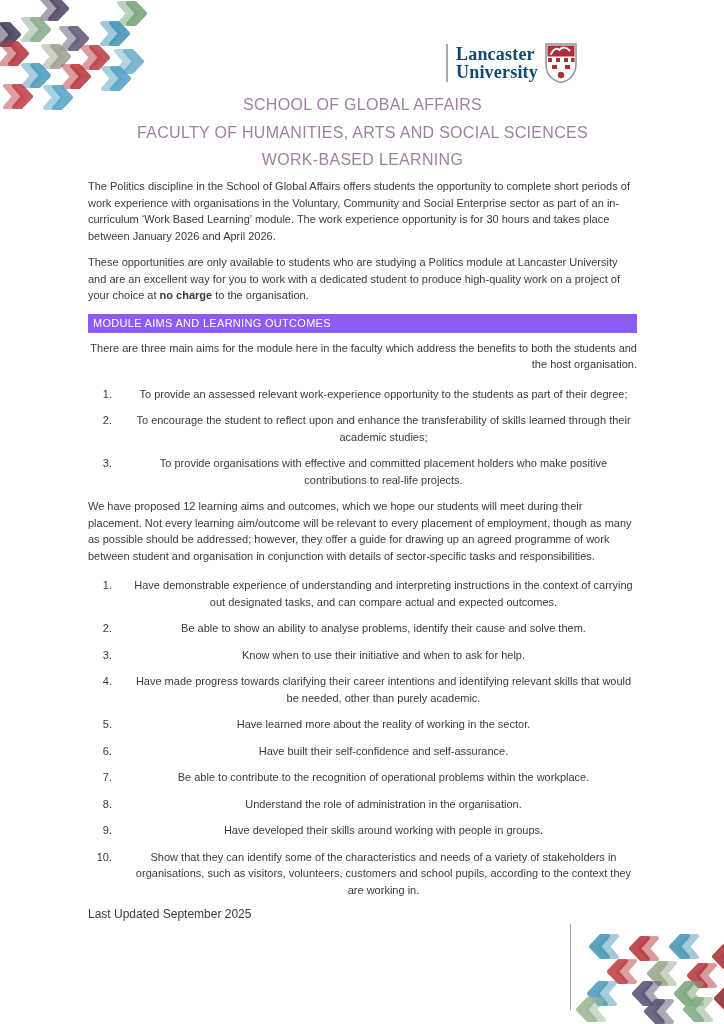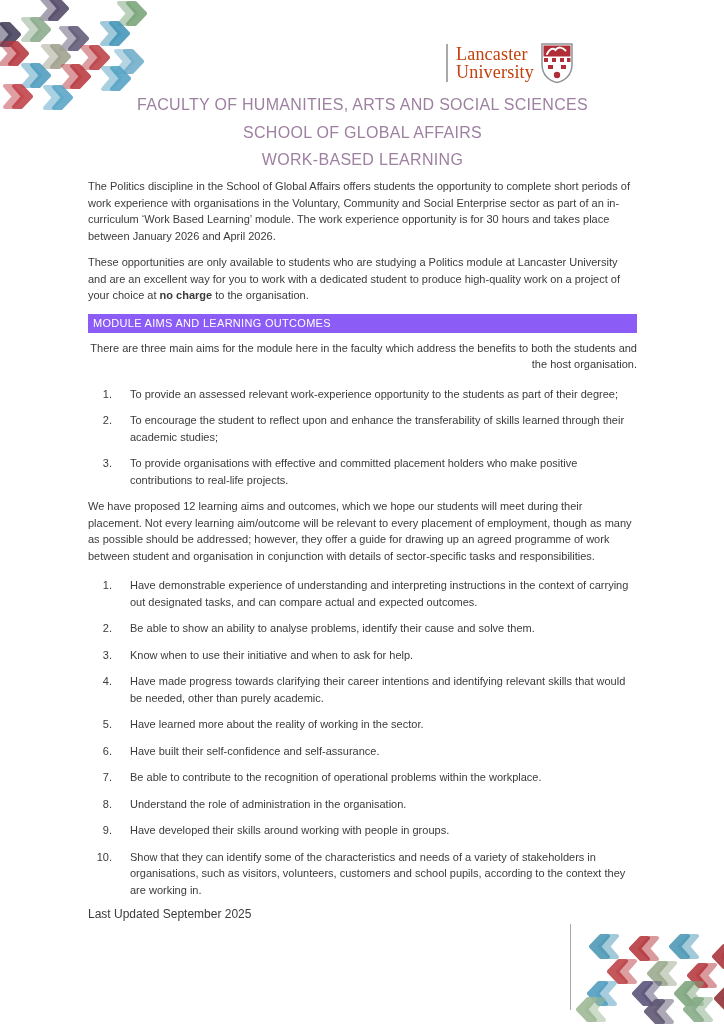--- a/index.html
+++ b/index.html
@@ -9,34 +9,34 @@
   }
   .deco{position:absolute;}
   .deco-tl{left:0;top:0;}
   .deco-br{right:0;bottom:0;}
   .bottom-rule{position:absolute;left:570px;top:924px;width:1px;height:86px;background:#a8a8a8;}
 
   
   .logo{position:absolute;left:438px;top:42px;display:flex;align-items:center;}
   .logo-school{width:72px;text-align:right;color:#7d8083;font-size:13px;line-height:15px;}
   .logo-divider{width:2px;height:38px;background:#a7a9ac;margin:0 8px;}
-  .logo-uni{font-family:"Liberation Serif",serif;font-weight:400;color:#c2410c;
+  .logo-uni{font-family:"Liberation Serif",serif;font-weight:700;color:#0c4a6e;
             font-size:18px;line-height:18px;letter-spacing:.2px;margin-right:6px;}
   .crest{display:block;}
 
   
   .titles{position:absolute;left:88px;top:91px;width:549px;text-align:center;
           color:#9e80a1;font-size:16px;line-height:27.5px;letter-spacing:.3px;}
 
   
   .doc-body{position:absolute;left:88px;top:178px;width:549px;font-size:11px;line-height:16.5px;}
   .doc-body p{margin:0 0 10px 0;}
   .banner{background:#8b5cf6;color:#ffffff;font-size:11px;line-height:13px;
           padding:3px 0 3px 5px;letter-spacing:.3px;margin:0 0 7px 0;}
-  ol.doc-list{list-style:none;margin:13px 0 0 0;padding:0;counter-reset:item;}
+  ol.doc-list{list-style:none;margin:13px 0 0 0;padding:0;counter-reset:item;text-align:center;}
   ol.doc-list li{position:relative;padding-left:42px;margin:0 0 10px 0;counter-increment:item;}
   ol.doc-list li::before{content:counter(item) ".";position:absolute;left:0;top:0;width:24px;text-align:right;}
   .lead{margin-top:0;text-align:right;}
   b{font-weight:700;}
 
   .footer{position:absolute;left:88px;top:906px;font-size:12px;line-height:16px;color:#3b3b3b;}
 </style>
 </head>
 <body>
 
@@ -90,22 +90,22 @@
       <rect x="20" y="16" width="4" height="4"></rect>
       <rect x="27" y="16" width="3.5" height="4"></rect>
       <rect x="8" y="23" width="5" height="4"></rect>
       <rect x="21" y="23" width="5" height="4"></rect>
       <circle cx="17" cy="33" r="3.2"></circle>
     </g>
   </svg>
 </div>
 
 <div class="titles">
+  <div>SCHOOL OF GLOBAL AFFAIRS</div>
   <div>FACULTY OF HUMANITIES, ARTS AND SOCIAL SCIENCES</div>
-  <div>SCHOOL OF GLOBAL AFFAIRS</div>
   <div>WORK-BASED LEARNING</div>
 </div>
 
 <div class="doc-body">
   <p>The Politics discipline in the School of Global Affairs offers students the opportunity to complete short periods of work experience with organisations in the Voluntary, Community and Social Enterprise sector as part of an in-curriculum ‘Work Based Learning’ module.  The work experience opportunity is for 30 hours and takes place between January 2026 and April 2026.</p>
   <p><span>These opportunities are only available to students who are studying a Politics module at Lancaster University and are an excellent way for you to work with a dedicated student to produce high-quality work on a project of your choice at </span><b>no charge</b><span> to the organisation.</span></p>
 
   <div class="banner">MODULE AIMS AND LEARNING OUTCOMES</div>
 
   <p class="lead">There are three main aims for the module here in the faculty which address the benefits to both the students and the host organisation.</p>

